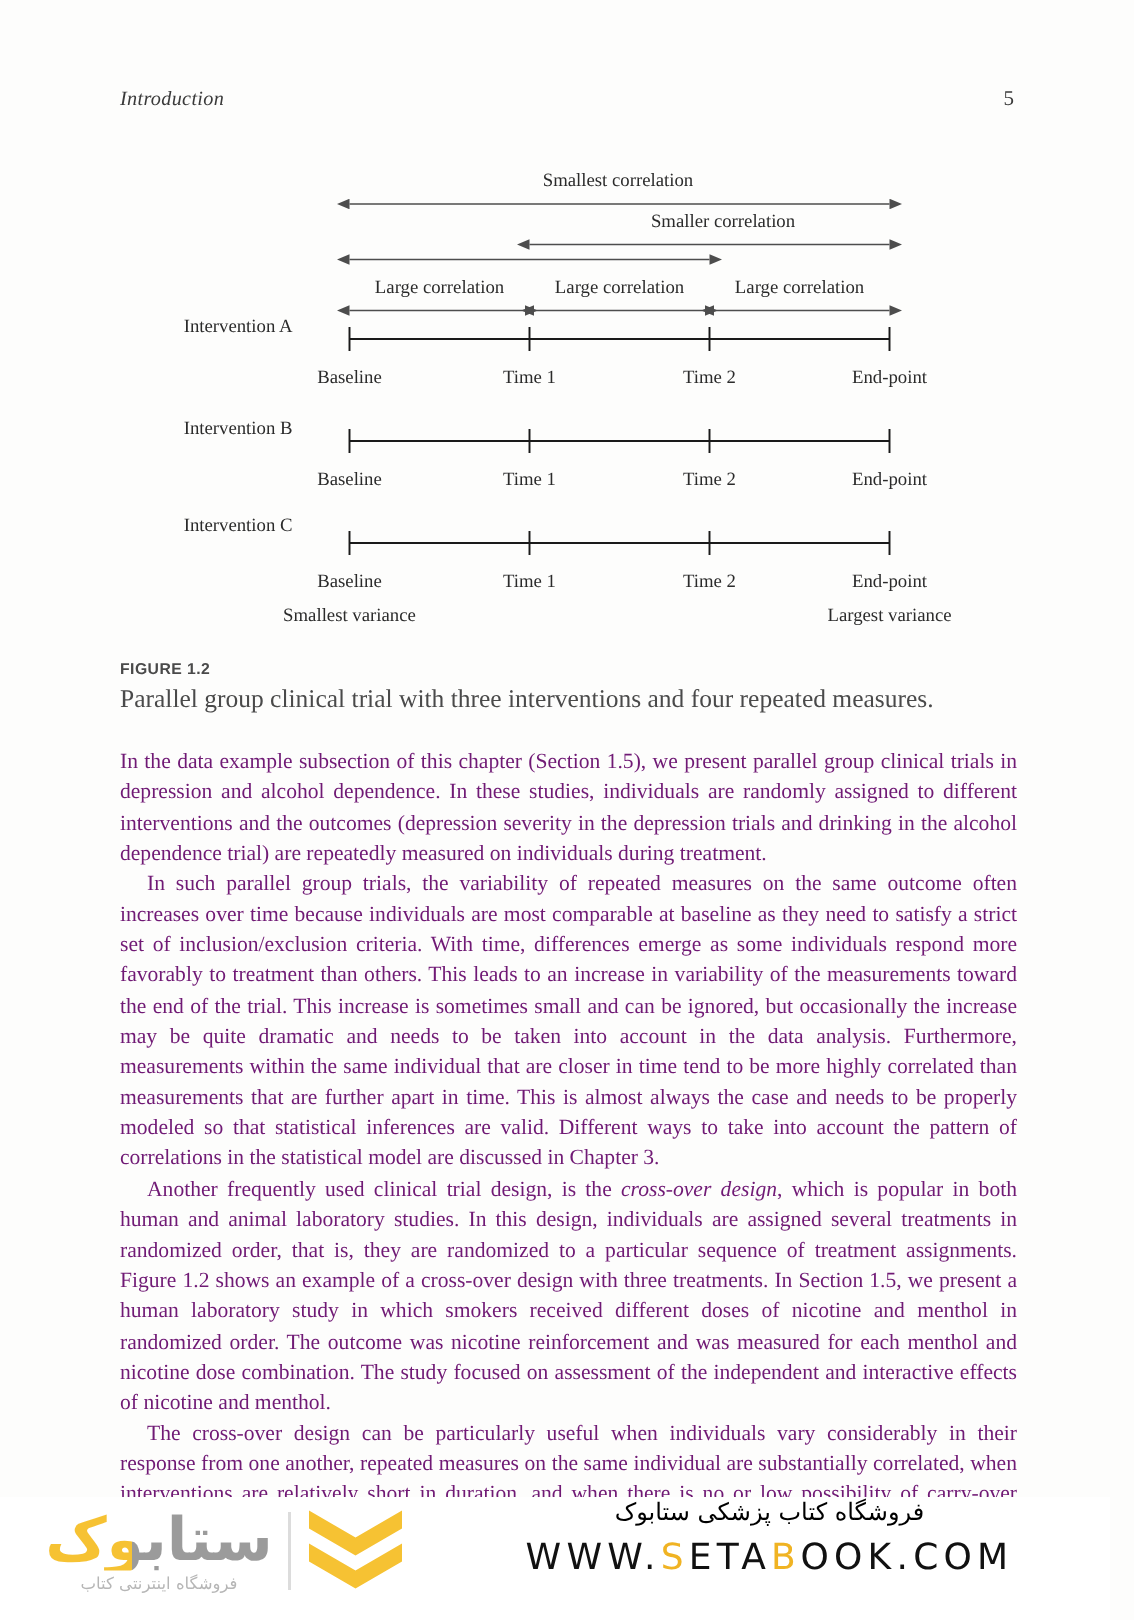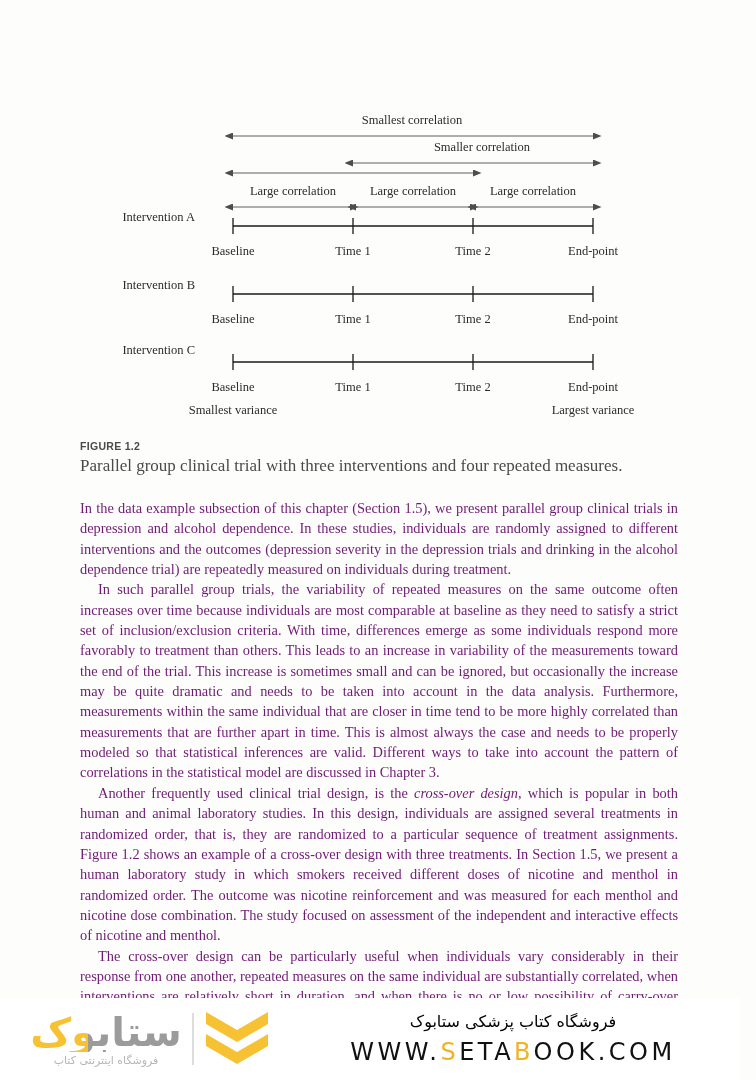--- a/index.html
+++ b/index.html
@@ -102,21 +102,21 @@
 
   
   .footer-banner {
     position: absolute;
     left: 0;
     bottom: 0;
     width: 740px;
     height: 82px;
     background: #ffffff;
     display: flex;
-    align-items: center;
+    align-items: flex-start;
   }
   .brand-logo {
     position: relative;
     width: 300px;
     height: 72px;
     flex: none;
     display: flex;
     align-items: center;
     justify-content: center;
   }
@@ -180,20 +180,24 @@
     font-weight: 500;
     white-space: nowrap;
   }
   .brand-url .hl { color: #f0b323; }
 </style>
 </head>
 <body>
 
 <div class="page">
 
+  <div class="running-head">
+    <span class="rh-title">Introduction</span>
+    <span class="rh-page">5</span>
+  </div>
 
   <div class="figure">
     <svg class="fig-svg" width="756" height="320" viewBox="0 0 756 320" xmlns="http://www.w3.org/2000/svg">
       <defs>
         <marker id="ahL" markerWidth="9" markerHeight="7" refX="8.5" refY="3.5" orient="auto" markerUnits="userSpaceOnUse">
           <path d="M8.5,0 L8.5,7 L0,3.5 z" fill="#4d4d4d"></path>
         </marker>
         <marker id="ahR" markerWidth="9" markerHeight="7" refX="0.5" refY="3.5" orient="auto" markerUnits="userSpaceOnUse">
           <path d="M0.5,0 L0.5,7 L9,3.5 z" fill="#4d4d4d"></path>
         </marker>

